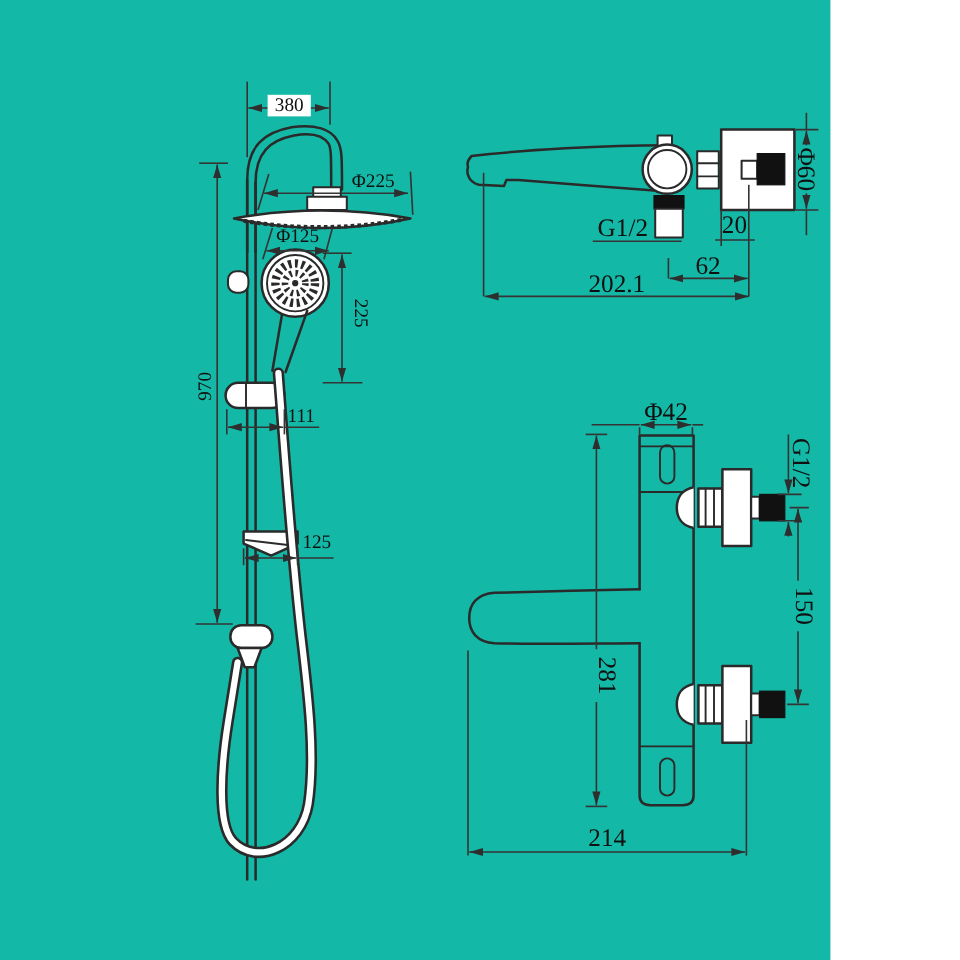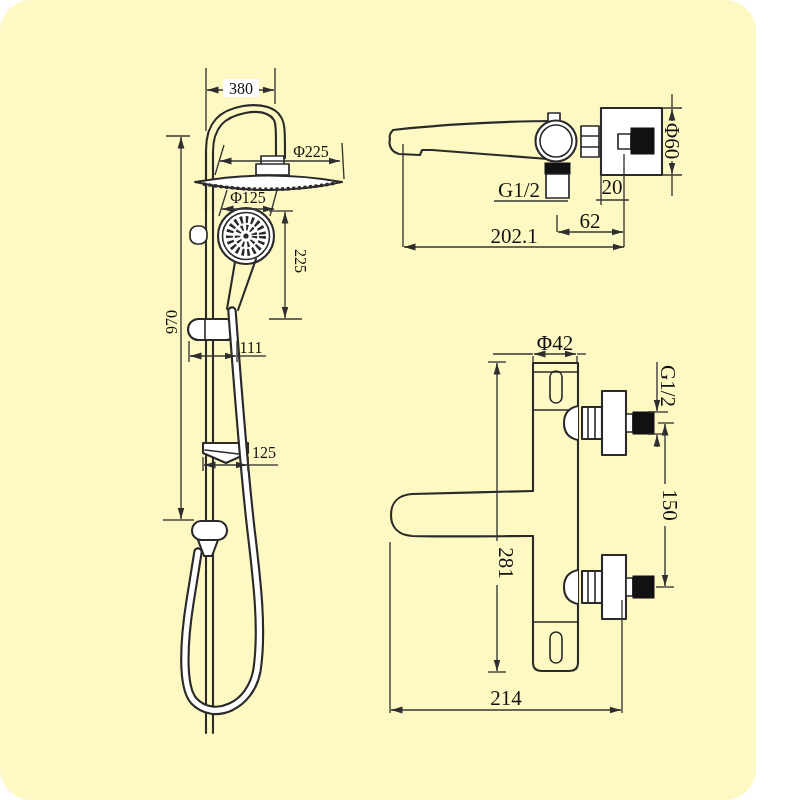--- a/index.html
+++ b/index.html
@@ -1,17 +1,17 @@
 <!DOCTYPE html>
 <html><head>
 <meta charset="utf-8">
 <style>
   html,body{margin:0;padding:0;background:#ffffff;}
-  .canvas{position:relative;width:756px;height:800px;background:#fef9c3;overflow:hidden;
-          font-family:"Liberation Serif", serif;border-radius:31px;}
+  .canvas{position:relative;width:692px;height:800px;background:#14b8a6;overflow:hidden;
+          font-family:"Liberation Serif", serif;}
   svg{display:block}
   .p   {fill:none;stroke:#2a2a2a;stroke-width:2.1;stroke-linecap:round;stroke-linejoin:round;}
   .pt  {fill:none;stroke:#2a2a2a;stroke-width:1.6;stroke-linecap:round;}
   .pw  {fill:#ffffff;stroke:#2a2a2a;stroke-width:2.1;stroke-linejoin:round;}
   .pwt {fill:#ffffff;stroke:#2a2a2a;stroke-width:1.7;stroke-linejoin:round;}
   .blk {fill:#111111;stroke:#111111;stroke-width:1;}
   .d   {fill:none;stroke:#343434;stroke-width:1.35;}
   .t   {fill:#101010;font-size:16px;font-family:"Liberation Serif", serif;}
   .T   {fill:#101010;font-size:21px;font-family:"Liberation Serif", serif;}
   .mid {text-anchor:middle;dominant-baseline:central;}

